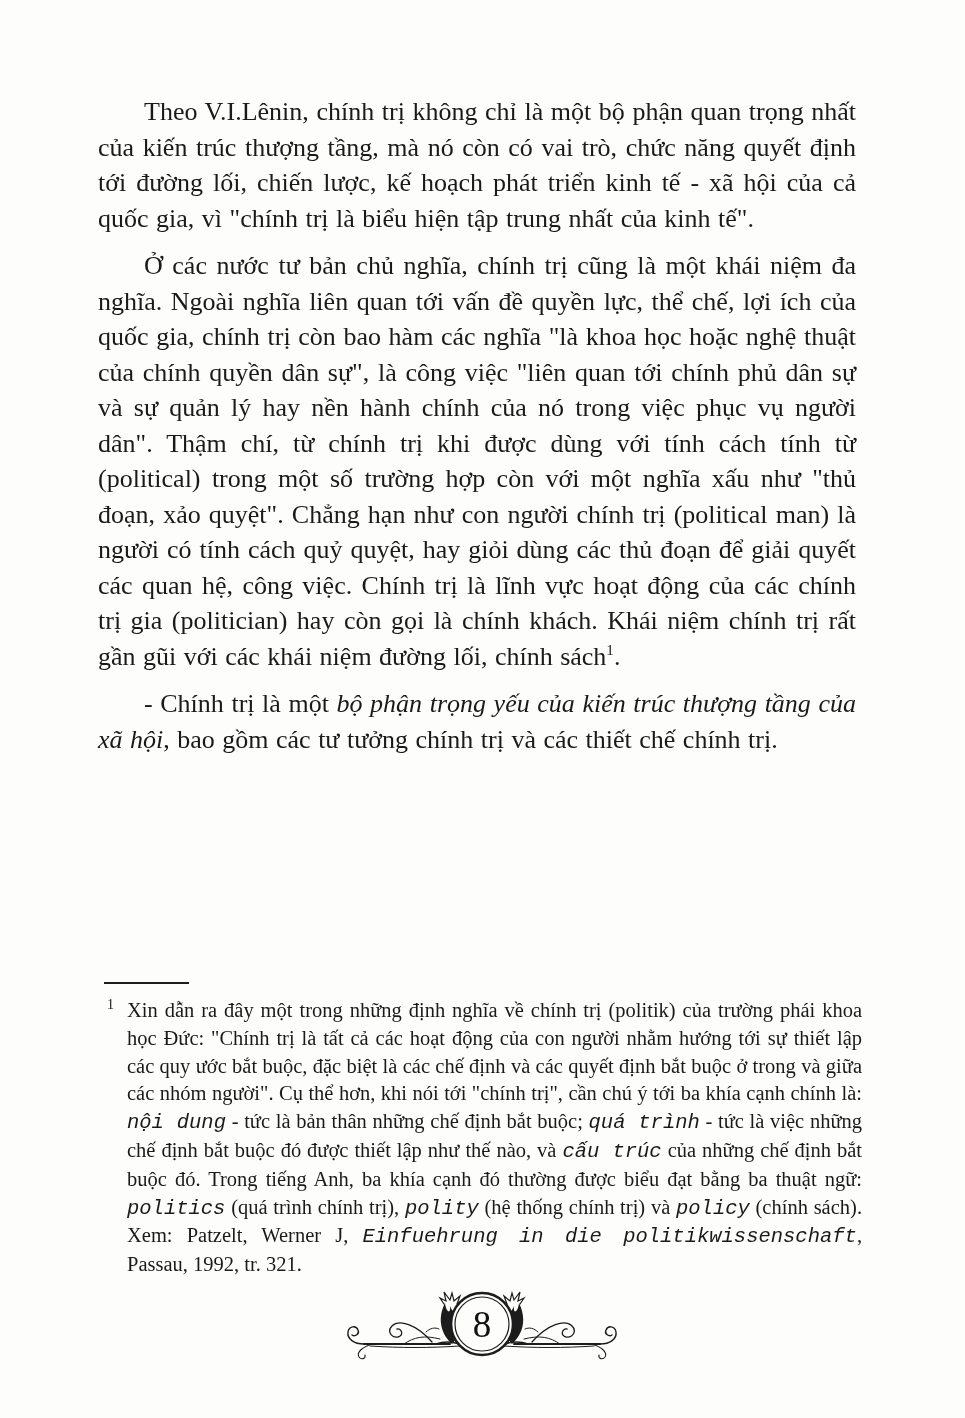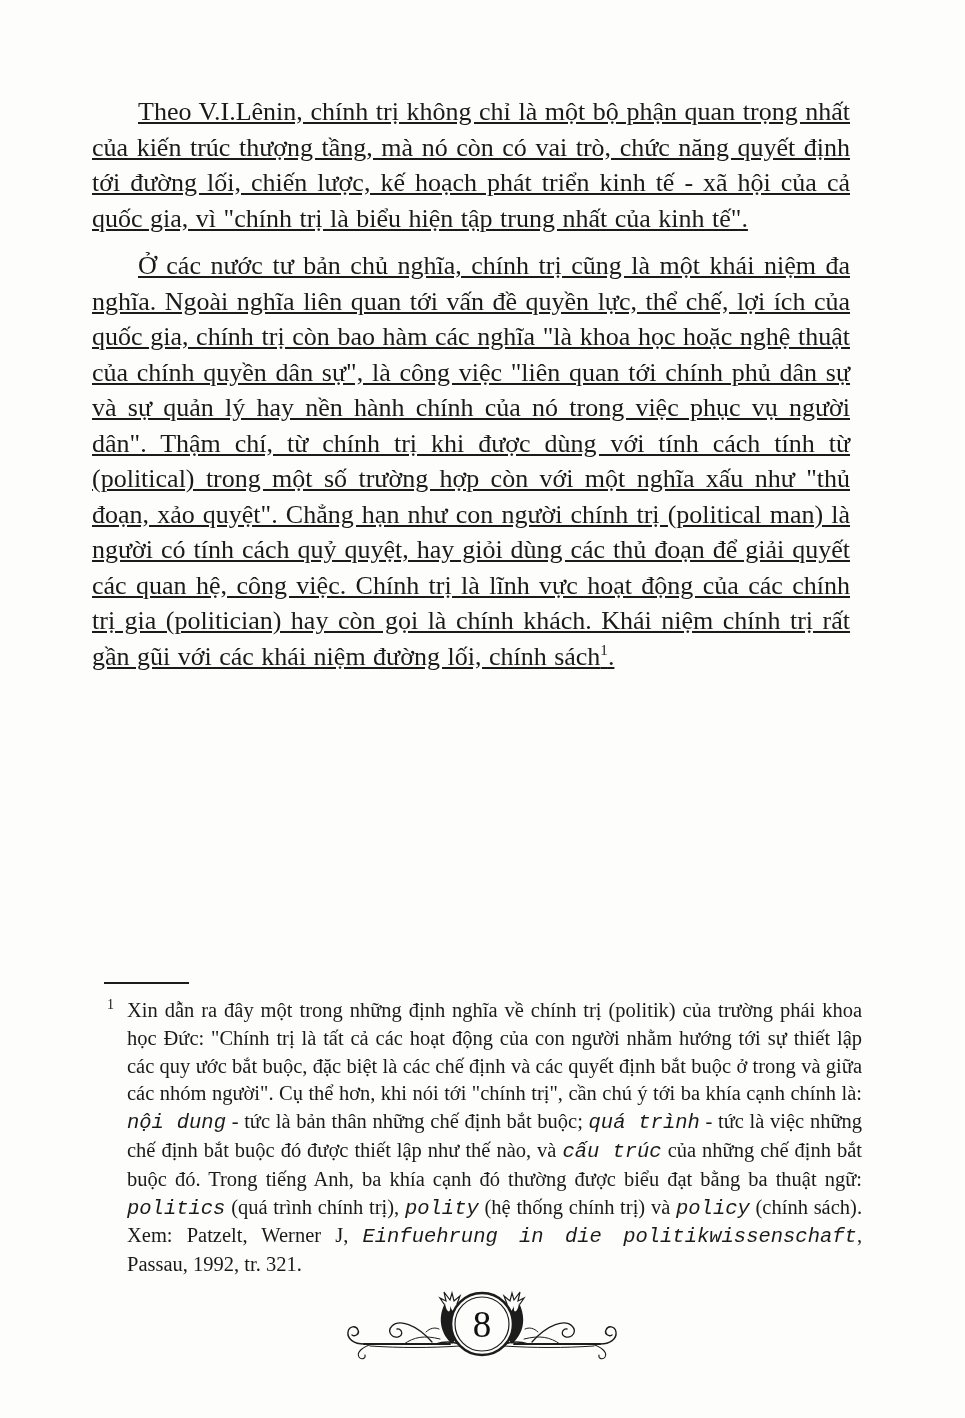--- a/index.html
+++ b/index.html
@@ -9,24 +9,23 @@
     width: 965px;
     height: 1418px;
     background: #fdfdfc;
     font-family: "Liberation Serif", "DejaVu Serif", serif;
     color: #1a1a1a;
     overflow: hidden;
     margin: 0 auto;
   }
   .content {
     position: absolute;
-    left: 92px;
+    left: 98px;
     top: 94px;
     width: 758px;
-    text-decoration: underline;
   }
   .para {
     font-size: 26px;
     line-height: 35.5px;
     text-align: justify;
     text-indent: 46px;
     margin-bottom: 12px;
     word-spacing: 1px;
   }
   .para em { font-style: italic; }
@@ -71,20 +70,21 @@
   .ornament svg { display: block; }
 </style>
 </head>
 <body>
 
 <div class="page">
 
   <div class="content">
     <p class="para"><span>Theo V.I.Lênin, chính trị không chỉ là một bộ phận quan trọng nhất của kiến trúc thượng tầng, mà nó còn có vai trò, chức năng quyết định tới đường lối, chiến lược, kế hoạch phát triển kinh tế - xã hội của cả quốc gia, vì "chính trị là biểu hiện tập trung nhất của kinh tế".</span></p>
     <p class="para"><span>Ở các nước tư bản chủ nghĩa, chính trị cũng là một khái niệm đa nghĩa. Ngoài nghĩa liên quan tới vấn đề quyền lực, thể chế, lợi ích của quốc gia, chính trị còn bao hàm các nghĩa "là khoa học hoặc nghệ thuật của chính quyền dân sự", là công việc "liên quan tới chính phủ dân sự và sự quản lý hay nền hành chính của nó trong việc phục vụ người dân". Thậm chí, từ chính trị khi được dùng với tính cách tính từ (political) trong một số trường hợp còn với một nghĩa xấu như "thủ đoạn, xảo quyệt". Chẳng hạn như con người chính trị (political man) là người có tính cách quỷ quyệt, hay giỏi dùng các thủ đoạn để giải quyết các quan hệ, công việc. Chính trị là lĩnh vực hoạt động của các chính trị gia (politician) hay còn gọi là chính khách. Khái niệm chính trị rất gần gũi với các khái niệm đường lối, chính sách</span><sup>1</sup><span>.</span></p>
+    <p class="para"><span>- Chính trị là một </span><em>bộ phận trọng yếu của kiến trúc thượng tầng của xã hội</em><span>, bao gồm các tư tưởng chính trị và các thiết chế chính trị.</span></p>
   </div>
 
   <div class="footnote-block">
     <div class="fn-rule"></div>
     <div class="footnote">
       <span class="fn-marker">1</span>
       <span class="fn-text"><span>Xin dẫn ra đây một trong những định nghĩa về chính trị (politik) của trường phái khoa học Đức: "Chính trị là tất cả các hoạt động của con người nhằm hướng tới sự thiết lập các quy ước bắt buộc, đặc biệt là các chế định và các quyết định bắt buộc ở trong và giữa các nhóm người". Cụ thể hơn, khi nói tới "chính trị", cần chú ý tới ba khía cạnh chính là: </span><em>nội dung</em><span> - tức là bản thân những chế định bắt buộc; </span><em>quá trình</em><span> - tức là việc những chế định bắt buộc đó được thiết lập như thế nào, và </span><em>cấu trúc</em><span> của những chế định bắt buộc đó. Trong tiếng Anh, ba khía cạnh đó thường được biểu đạt bằng ba thuật ngữ: </span><em>politics</em><span> (quá trình chính trị), </span><em>polity</em><span> (hệ thống chính trị) và </span><em>policy</em><span> (chính sách). Xem: Patzelt, Werner J, </span><em>Einfuehrung in die politikwissenschaft</em><span>, Passau, 1992, tr. 321.</span></span>
     </div>
   </div>
 

